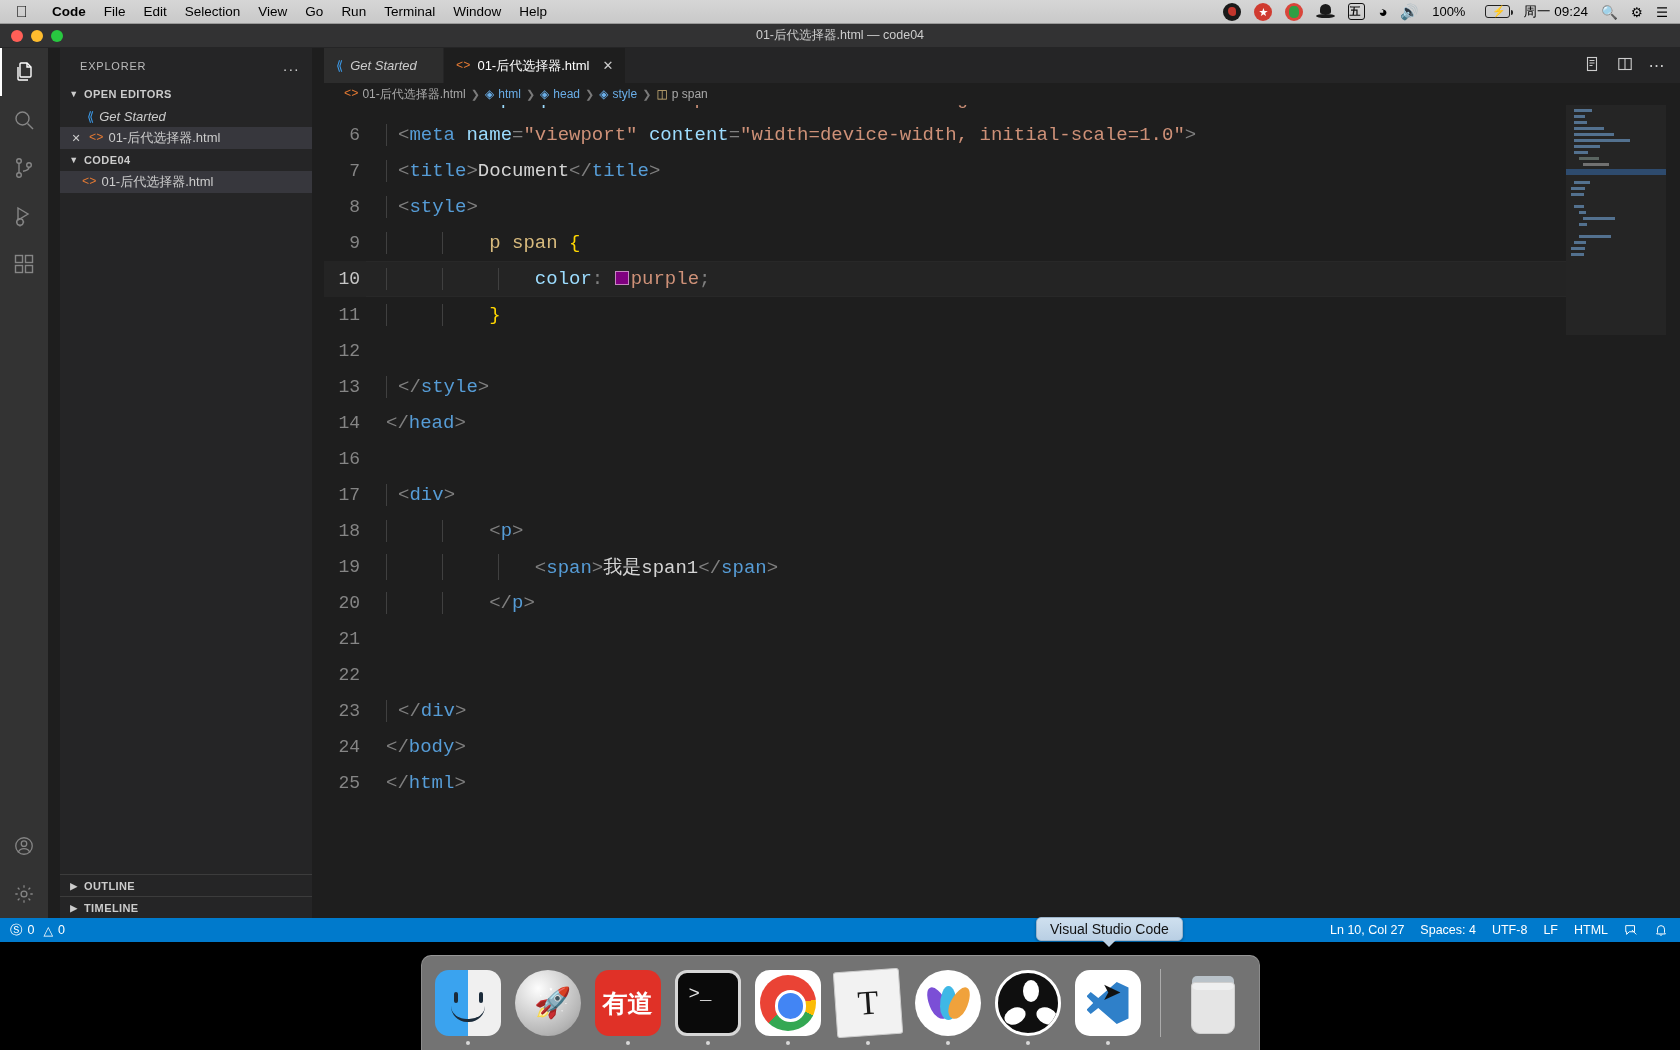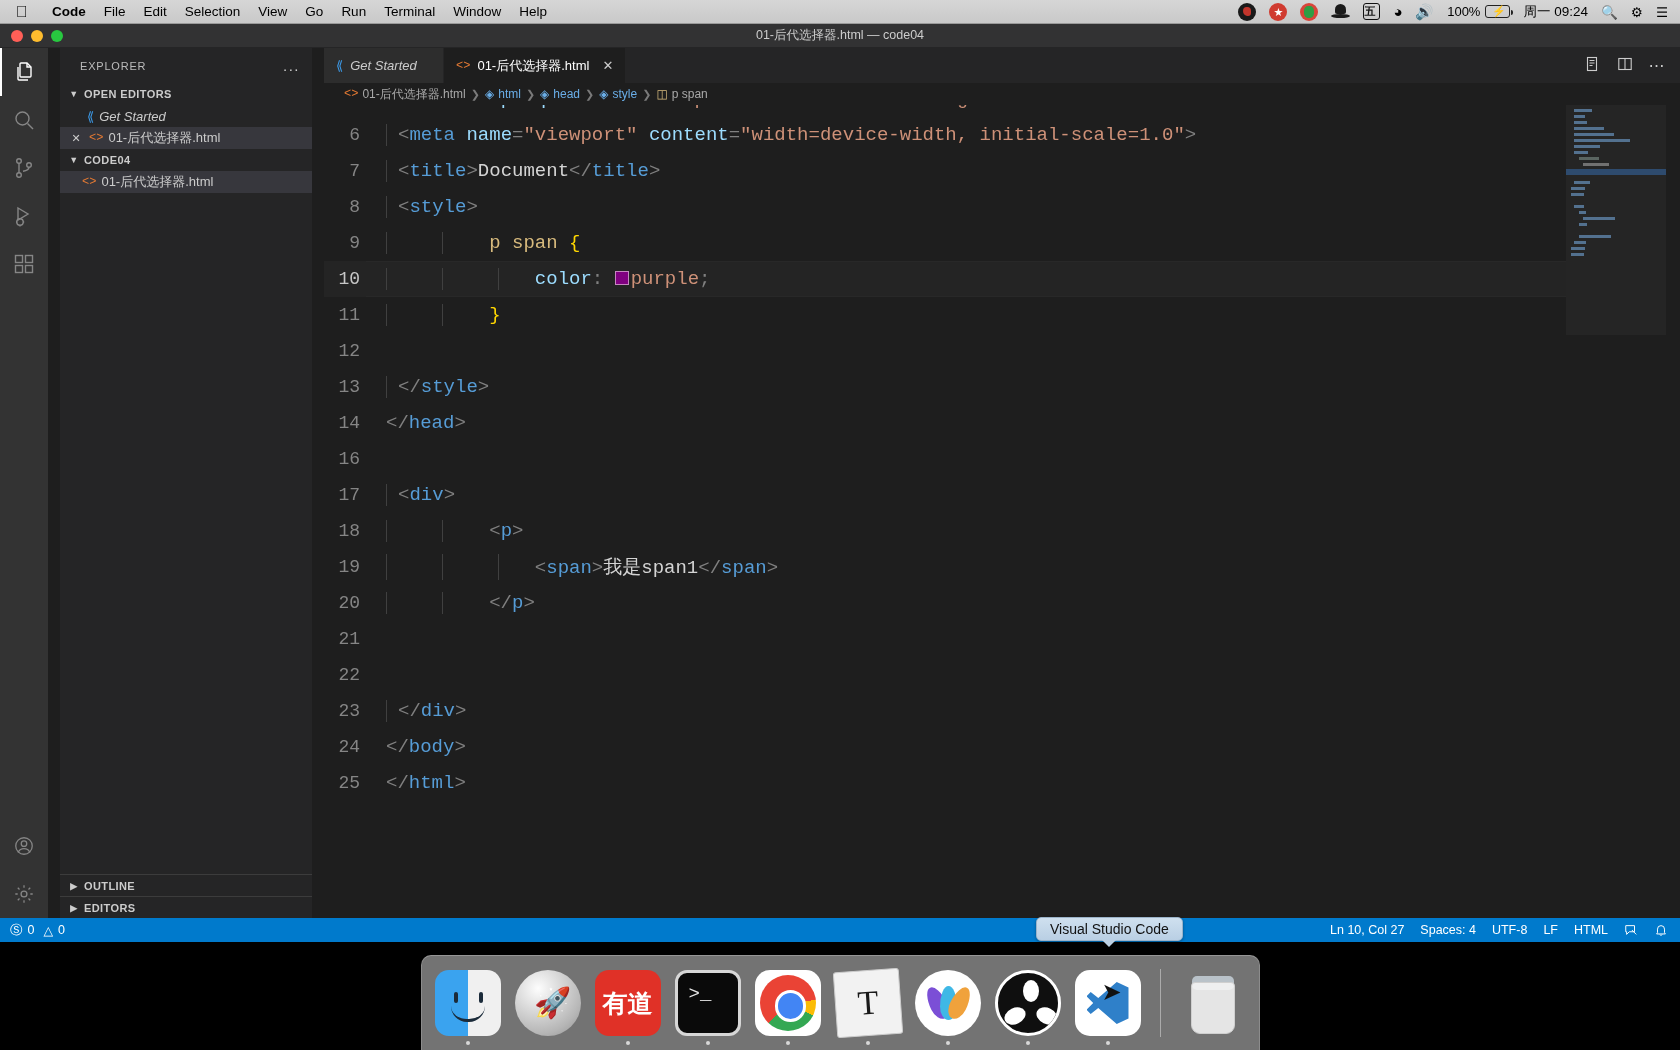--- a/index.html
+++ b/index.html
@@ -31,21 +31,21 @@
   .mb-red { background: #d03b30; }
   .mb-red::after{ content:"★"; position:absolute; inset:0; color:#fff; font-size:11px; text-align:center; line-height:18px;}
   .mb-green { background: #d9453a; }
   .mb-green::after { content:""; position:absolute; left:4px; top:3px; width:10px; height:12px; border-radius:40%; background:#2f9e44;}
   .mb-hat { width: 19px; height: 15px; background: transparent; position: relative;}
   .mb-hat::before{content:"";position:absolute;left:4px;top:0;width:11px;height:10px;background:#1a1a1a;border-radius:8px 8px 3px 3px;}
   .mb-hat::after{content:"";position:absolute;left:0;bottom:1px;width:19px;height:4px;background:#1a1a1a;border-radius:50%;}
   .mb-ime { width:17px;height:17px;border:1.5px solid #111;border-radius:3px;color:#111;font-size:11px;text-align:center;line-height:15px;font-weight:bold;}
   .mb-wifi{font-size:15px;}
   .mb-vol{font-size:15px;}
-  .mb-batt{display:flex;align-items:center;font-size:13px;}
+  .mb-batt{display:flex;align-items:center;font-size:13px;gap:15px;}
   .batticon{width:25px;height:13px;border:1.5px solid #222;border-radius:3px;margin-left:5px;position:relative;}
   .batticon::after{content:"";position:absolute;right:-4px;top:3.5px;width:2.5px;height:5px;background:#222;border-radius:0 2px 2px 0;}
   .batticon .bolt{position:absolute;left:6px;top:-1px;font-size:11px;color:#222;}
   .mb-time{font-size:13.5px;}
 
   
   .vscode {
     position: absolute; top: 24px; left: 0; width: 1680px; height: 918px;
     background: #1e1e1e; overflow: hidden;
   }
@@ -385,21 +385,21 @@
         <span>01-后代选择器.html</span>
       </div>
 
       <div class="sb-bottom">
         <div class="sb-sect-bar">
           <span class="chev">▶</span>
           <span>OUTLINE</span>
         </div>
         <div class="sb-sect-bar">
           <span class="chev">▶</span>
-          <span>EDITORS</span>
+          <span>TIMELINE</span>
         </div>
       </div>
     </div>
 
     <div class="editor">
 
       <div class="tabbar">
         <div class="tab">
           <span class="ico-vs">⟪</span>
           <span class="italic">Get Started</span>

